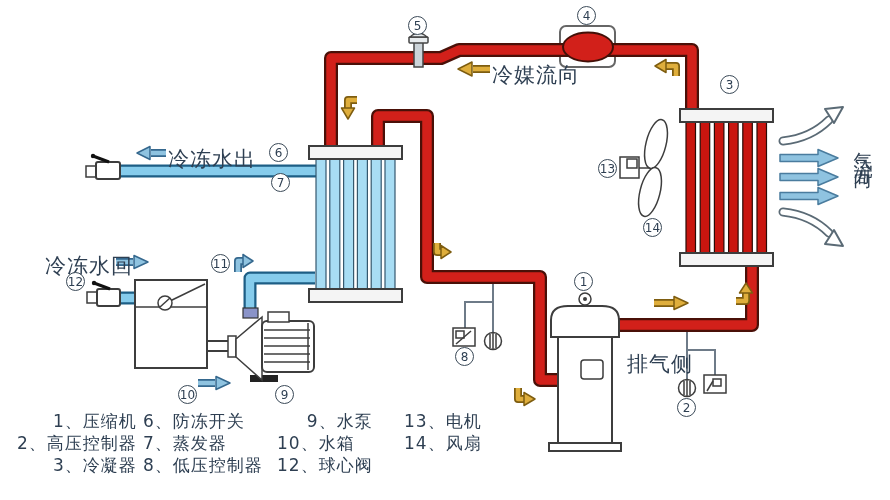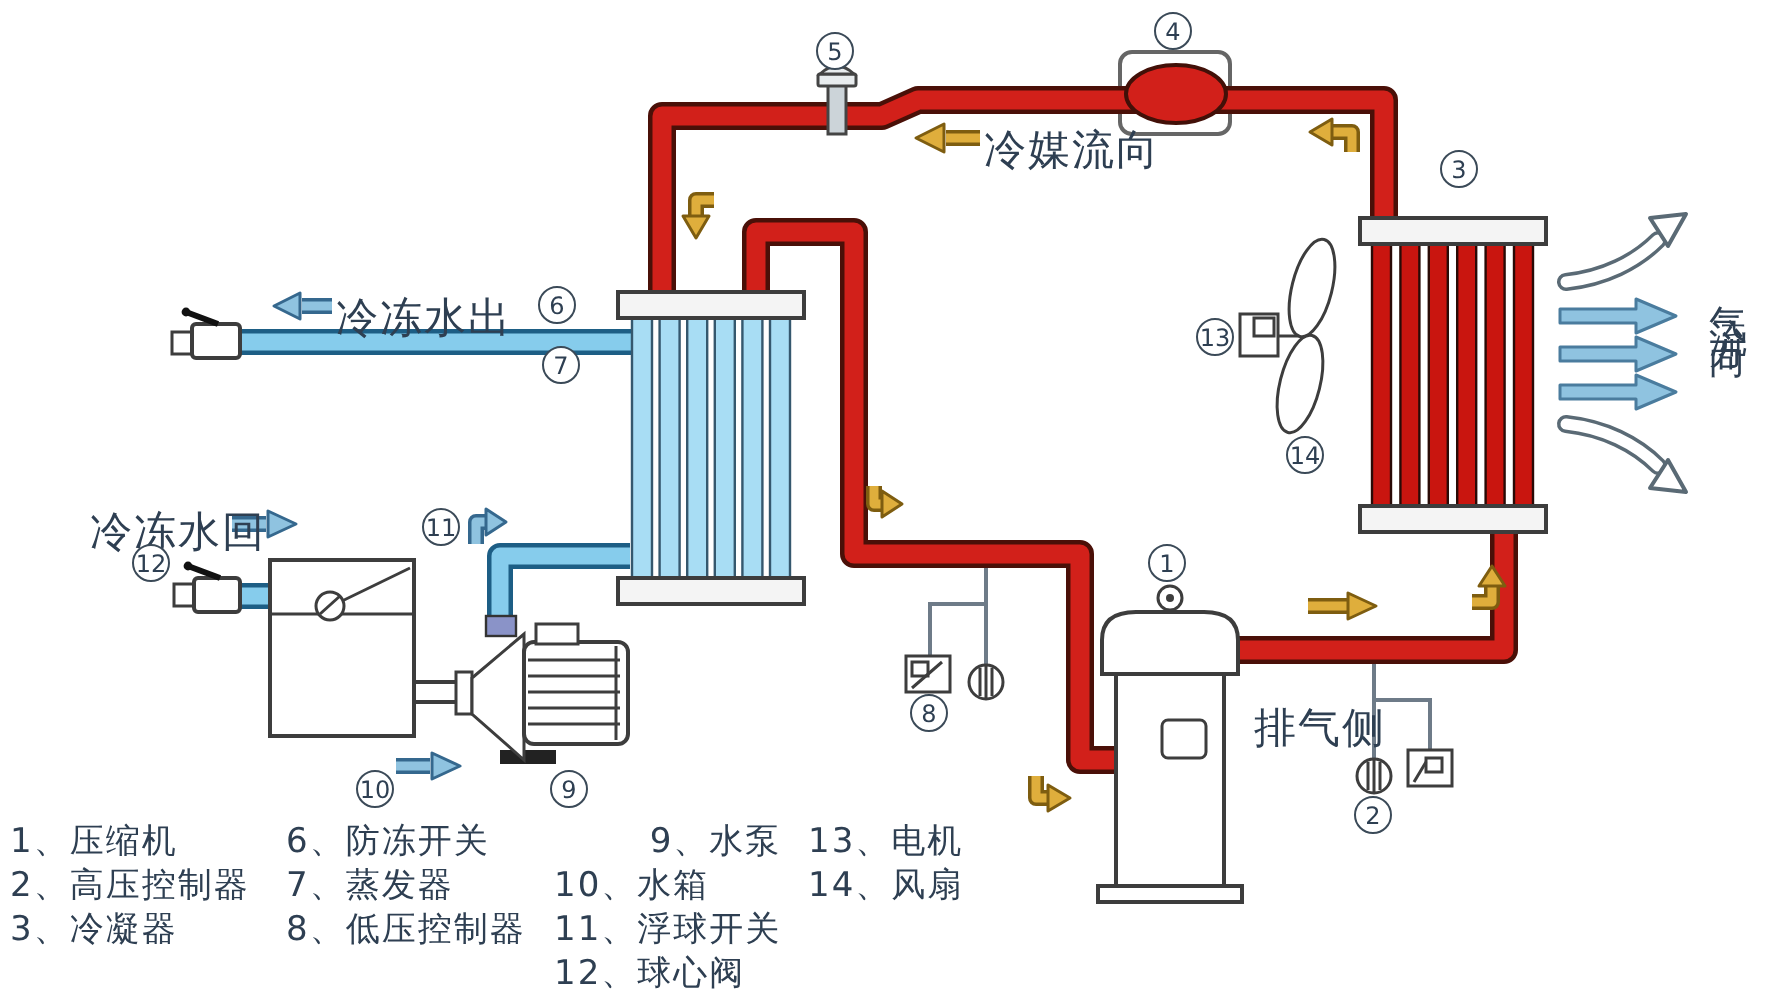--- a/index.html
+++ b/index.html
@@ -33,21 +33,21 @@
   
   .lbl{position:absolute;color:var(--text,#2e3f52);font-size:21px;font-weight:500;letter-spacing:1px;white-space:nowrap;}
   .lbl-vert{writing-mode:vertical-rl;letter-spacing:6px;font-size:19px;}
   .marker{
     position:absolute;width:19px;height:19px;border:1.5px solid #3b4a58;border-radius:50%;
     background:#fff;color:var(--text,#2e3f52);font-size:12px;line-height:19px;text-align:center;
     box-sizing:border-box;font-weight:500;
   }
   .legend{position:absolute;top:410px;display:flex;flex-direction:column;}
   .legend div{height:22px;line-height:22px;font-size:17px;color:var(--text,#2e3f52);letter-spacing:1px;white-space:nowrap;font-weight:500;}
-  .lg1{left:5px;} .lg2{left:143px;} .lg3{left:277px;} .lg4{left:404px;}
+  .lg1{left:17px;align-items:flex-end;} .lg2{left:143px;} .lg3{left:277px;} .lg4{left:404px;}
 </style>
 </head>
 <body>
 
 <div class="stage">
   <svg width="890" height="500" viewBox="0 0 890 500">
 
     <rect x="560" y="26" width="55" height="41" rx="6" fill="#ffffff" stroke="#666" stroke-width="2"></rect>
 
     <g>
@@ -262,20 +262,19 @@
     <div>3、冷凝器</div>
   </div>
   <div class="legend lg2">
     <div>6、防冻开关</div>
     <div>7、蒸发器</div>
     <div>8、低压控制器</div>
   </div>
   <div class="legend lg3">
     <div style="text-indent:10px;text-align:right;">9、水泵</div>
     <div>10、水箱</div>
-    <div>11、浮球开关</div>
     <div>12、球心阀</div>
   </div>
   <div class="legend lg4">
     <div>13、电机</div>
     <div>14、风扇</div>
   </div>
 </div>
 
 </body></html>

